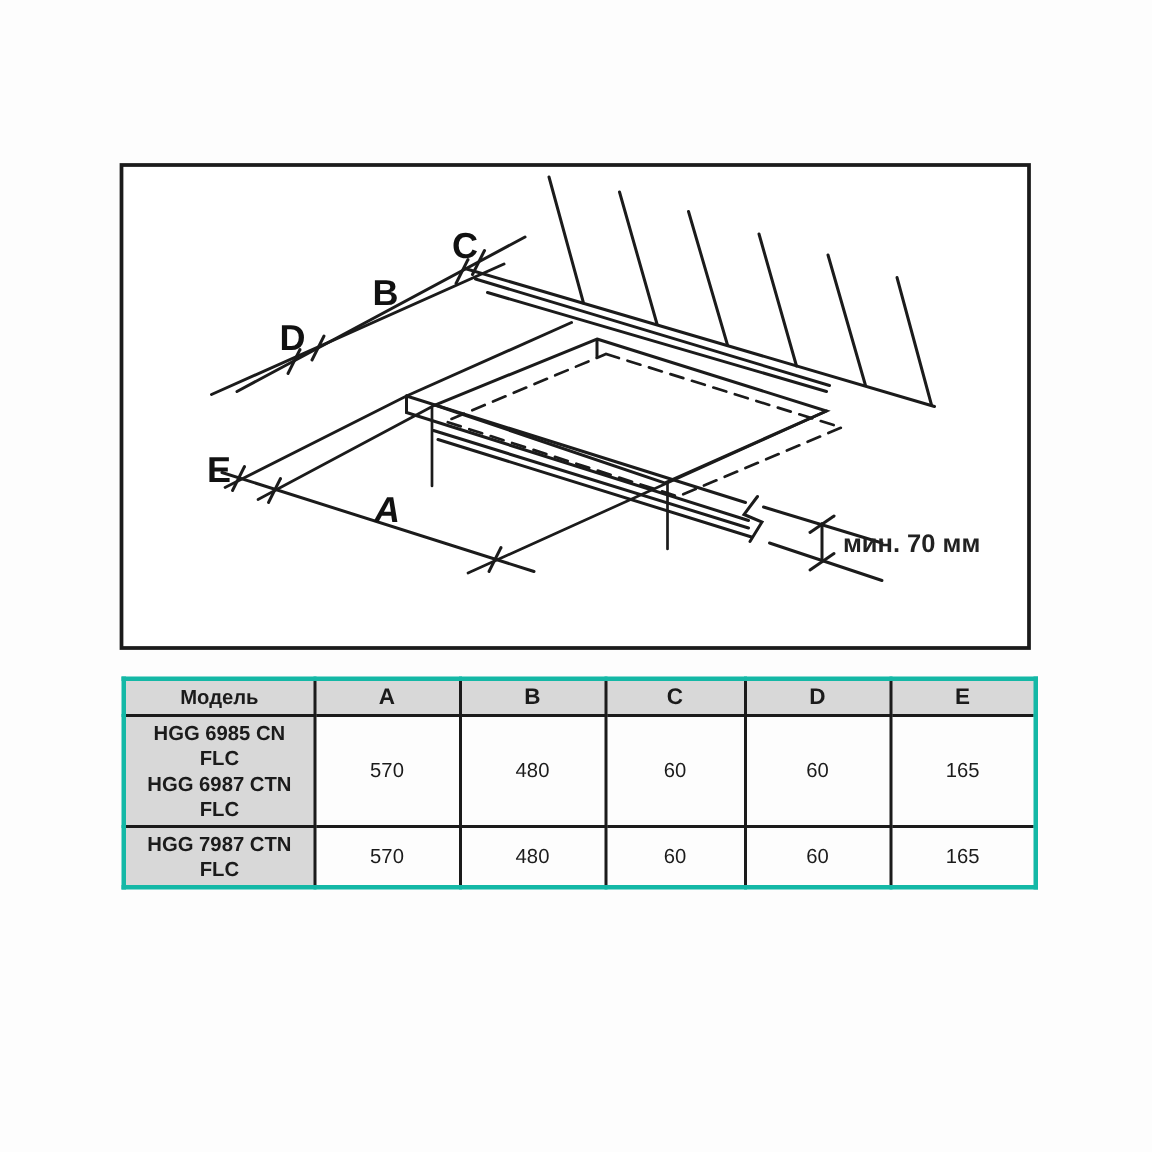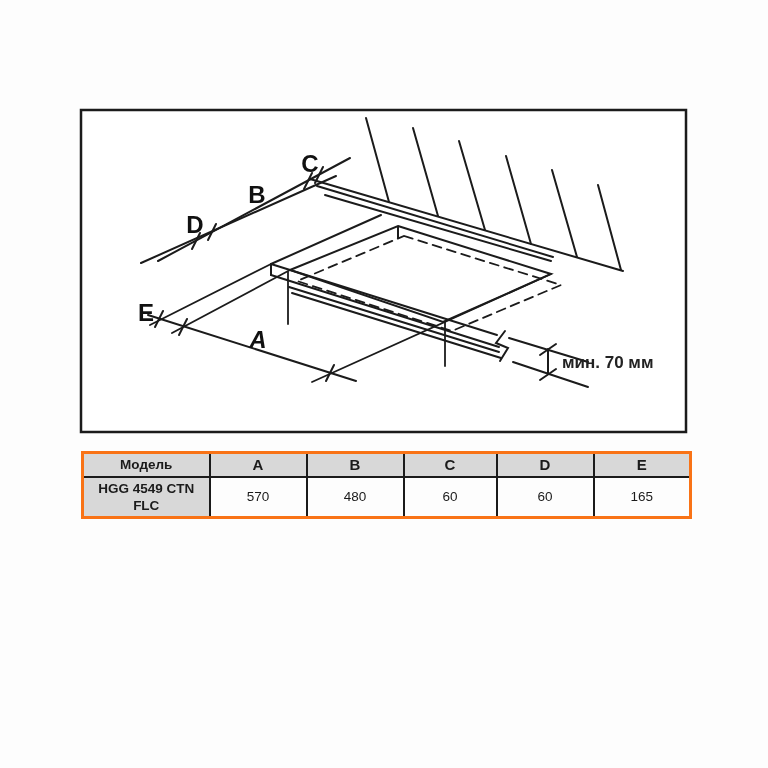--- a/index.html
+++ b/index.html
@@ -15,21 +15,21 @@
   .dim-letter-italic{font-style:italic;}
   .min-gap-label{font-family:"Liberation Sans",sans-serif;font-size:17px;font-weight:600;fill:#222;}
   table.specs{
     position:absolute;left:81px;top:451px;width:608px;
     border-collapse:collapse;table-layout:fixed;
     font-size:13.5px;color:#1b1b1b;
   }
   table.specs th, table.specs td{
     border:2px solid #1b1b1b;text-align:center;vertical-align:middle;padding:2px 4px;
   }
-  table.specs{border:3px solid #f97316;}
+  table.specs{border:3px solid #14b8a6;}
   th.h-model, th.h-dim{background:#d8d8d8;font-weight:bold;}
   th.h-dim{font-size:15px;}
   td.model{background:#d8d8d8;font-weight:bold;text-align:left;padding-left:8px;line-height:17px;}
   tr.r-head{height:24px;}
   tr.r1{height:40px;}
   tr.r2,tr.r3{height:24px;}
 </style>
 </head>
 <body>
 
@@ -123,23 +123,34 @@
   </colgroup>
   <tbody>
       <tr class="r-head">
     <th class="h-model">Модель</th>
     <th class="h-dim">A</th>
     <th class="h-dim">B</th>
     <th class="h-dim">C</th>
     <th class="h-dim">D</th>
     <th class="h-dim">E</th>
   </tr>
+  <tr class="r1">
+    <td class="model">
+      <div>HGG 6985 CN FLC</div>
+      <div>HGG 6987 CTN FLC</div>
+    </td>
+    <td>570</td>
+    <td>480</td>
+    <td>60</td>
+    <td>60</td>
+    <td>165</td>
+  </tr>
   <tr class="r2">
     <td class="model">
-      <div>HGG 4549 CTN FLC</div>
+      <div>HGG 7987 CTN FLC</div>
     </td>
     <td>570</td>
     <td>480</td>
     <td>60</td>
     <td>60</td>
     <td>165</td>
   </tr>
 </tbody>
   </table>
 

